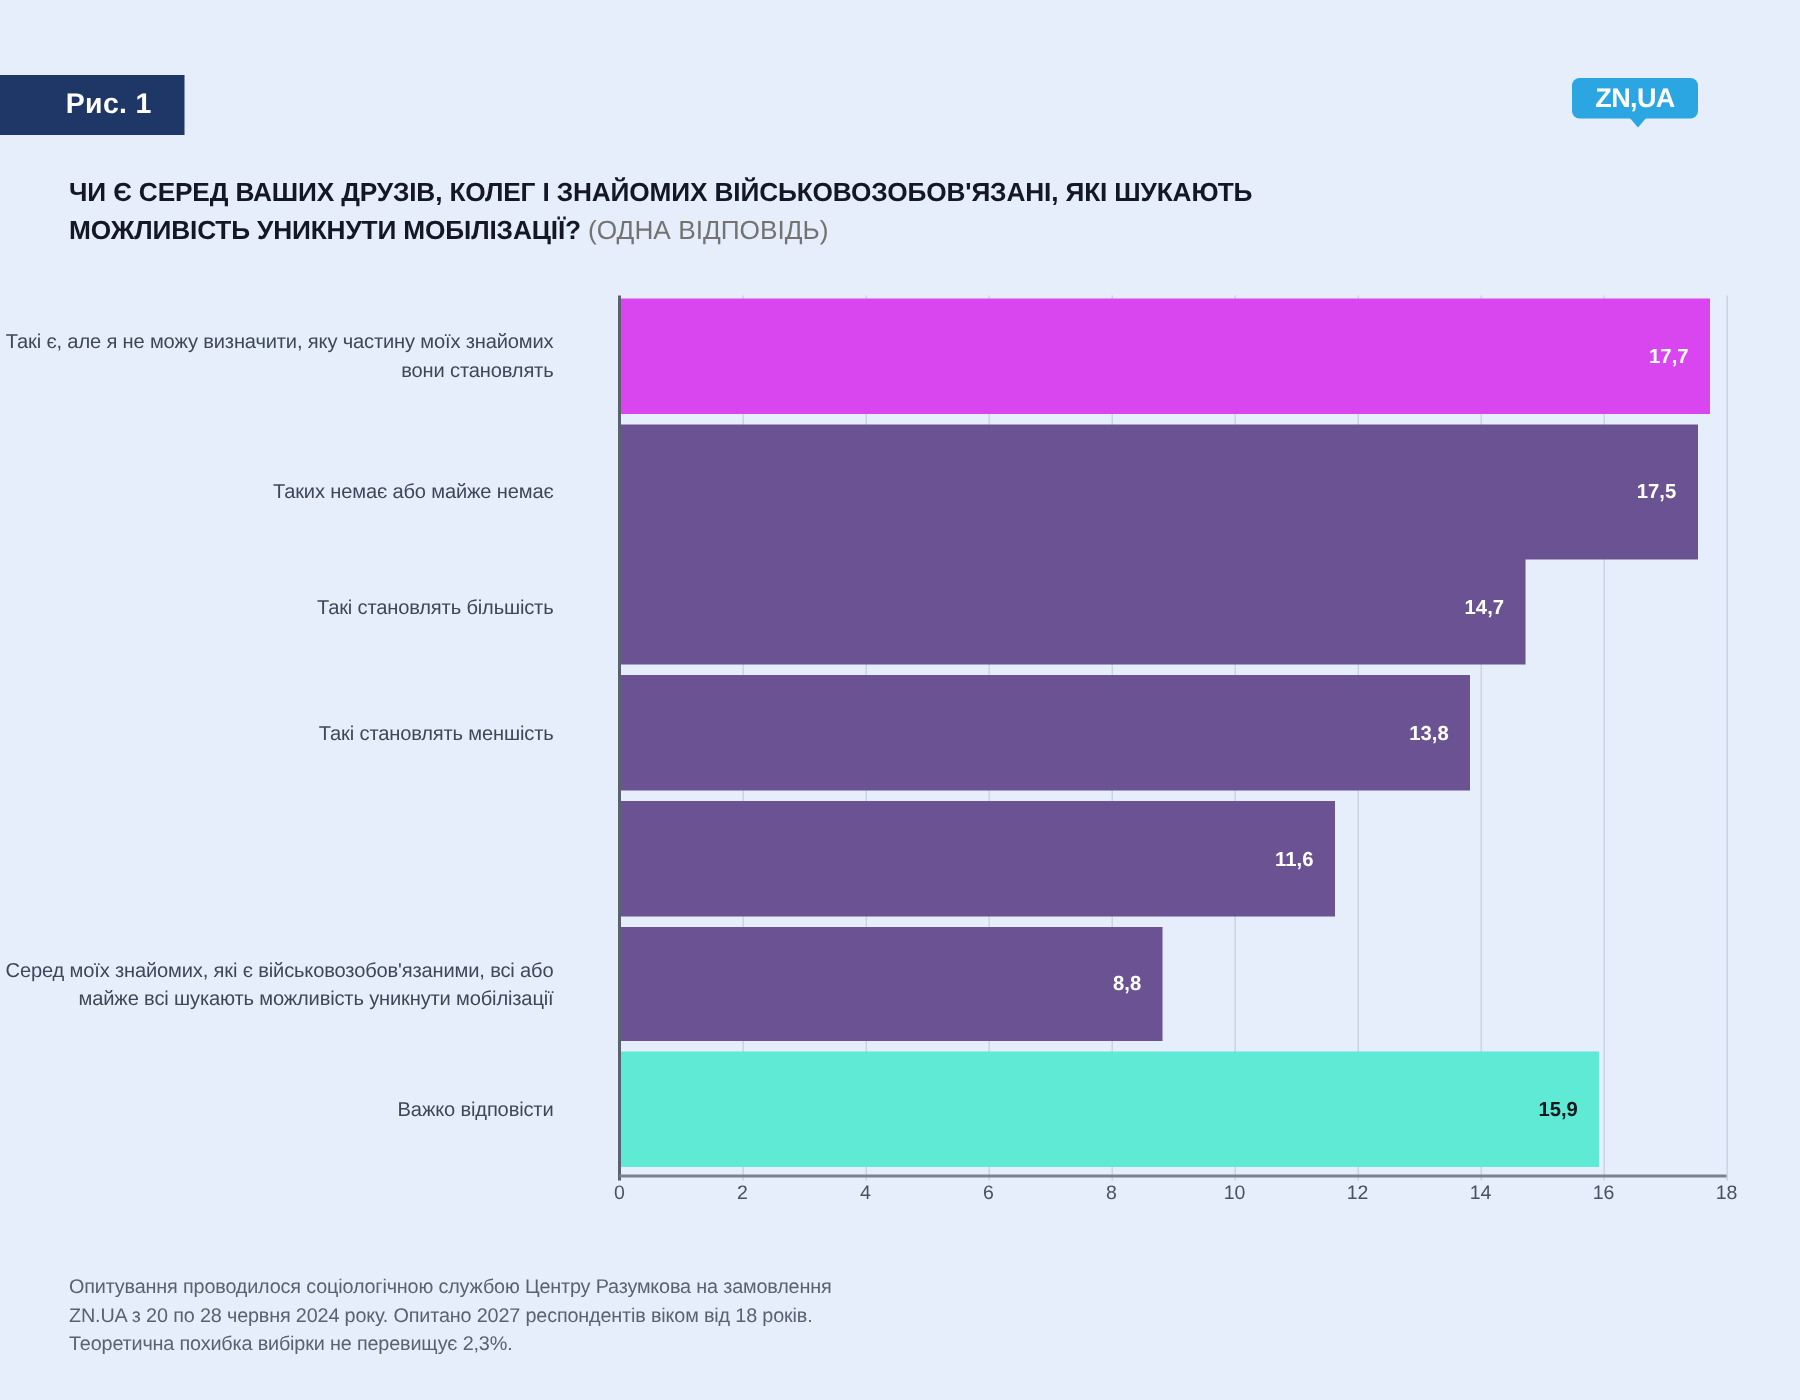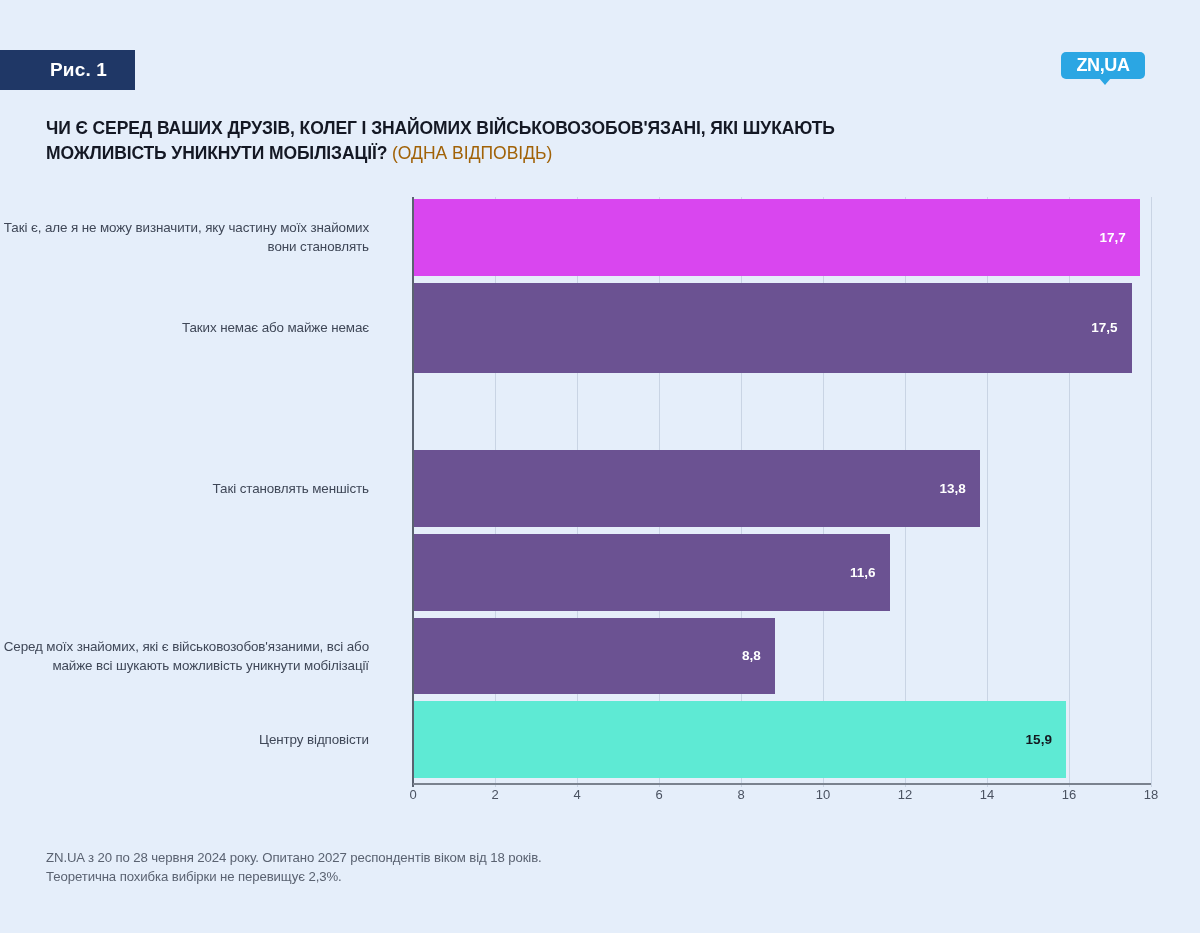--- a/index.html
+++ b/index.html
@@ -13,38 +13,38 @@
     font-family: "Liberation Sans", sans-serif;
     overflow: hidden;
     position: relative;
   }
 
   
   .fig-badge {
     position: absolute;
     left: 0;
     top: 50px;
-    width: 135px;
+    width: 123px;
     height: 40px;
     background: #1f3766;
     display: flex;
     align-items: center;
     justify-content: center;
   }
   .fig-badge span {
     color: #ffffff;
     font-size: 19px;
     font-weight: bold;
     letter-spacing: 0.2px;
     padding-left: 22px;
   }
 
   .logo {
     position: absolute;
-    right: 35px;
+    right: 48px;
     top: 52px;
     width: 104px;
     height: 30px;
     padding-left: 26px;
   }
   .logo-bubble {
     width: 84px;
     height: 27px;
     background: #2ba6e3;
     border-radius: 5px;
@@ -78,21 +78,21 @@
     top: 116px;
     width: 900px;
     font-size: 17.5px;
     font-weight: bold;
     color: #141824;
     line-height: 1.42;
     letter-spacing: -0.1px;
   }
   .chart-title .sub {
     font-weight: normal;
-    color: #a16207;
+    color: #737373;
     letter-spacing: 0px;
   }
 
   
   .plot {
     position: absolute;
     left: 0;
     top: 197px;
     width: 1200px;
     height: 590px;
@@ -252,20 +252,28 @@
         </div>
       </div>
       <div class="row" style="top: 85.7143px; height: 90px;">
         <div class="row-label">Таких немає або майже немає</div>
         <div class="bar-wrap">
           <div class="bar" style="width: 717.5px; background: rgb(107, 82, 146);">
             <span class="bar-value">17,5</span>
           </div>
         </div>
       </div>
+      <div class="row" style="top: 169.429px; height: 76.7143px;">
+        <div class="row-label">Такі становлять більшість</div>
+        <div class="bar-wrap">
+          <div class="bar" style="width: 602.7px; background: rgb(107, 82, 146);">
+            <span class="bar-value">14,7</span>
+          </div>
+        </div>
+      </div>
       <div class="row" style="top: 253.143px; height: 76.7143px;">
         <div class="row-label">Такі становлять меншість</div>
         <div class="bar-wrap">
           <div class="bar" style="width: 565.8px; background: rgb(107, 82, 146);">
             <span class="bar-value">13,8</span>
           </div>
         </div>
       </div>
       <div class="row" style="top: 336.857px; height: 76.7143px;">
         <div class="bar-wrap">
@@ -276,21 +284,21 @@
       </div>
       <div class="row" style="top: 420.571px; height: 76.7143px;">
         <div class="row-label">Серед моїх знайомих, які є військовозобов'язаними, всі або майже всі шукають можливість уникнути мобілізації</div>
         <div class="bar-wrap">
           <div class="bar" style="width: 360.8px; background: rgb(107, 82, 146);">
             <span class="bar-value">8,8</span>
           </div>
         </div>
       </div>
       <div class="row" style="top: 504.286px; height: 76.7143px;">
-        <div class="row-label">Центру відповісти</div>
+        <div class="row-label">Важко відповісти</div>
         <div class="bar-wrap">
           <div class="bar gray" style="width: 651.9px; background: #5eead4;">
             <span class="bar-value">15,9</span>
           </div>
         </div>
       </div>
     </div>
 </div>
 
 <div class="xaxis" id="xaxis">
@@ -301,15 +309,16 @@
     <div class="xtick" style="left: 659px;">6</div>
     <div class="xtick" style="left: 741px;">8</div>
     <div class="xtick" style="left: 823px;">10</div>
     <div class="xtick" style="left: 905px;">12</div>
     <div class="xtick" style="left: 987px;">14</div>
     <div class="xtick" style="left: 1069px;">16</div>
     <div class="xtick" style="left: 1151px;">18</div>
   </div>
 
 <div class="footer">
+  <div>Опитування проводилося соціологічною службою Центру Разумкова на замовлення</div>
   <div>ZN.UA з 20 по 28 червня 2024 року. Опитано 2027 респондентів віком від 18 років.</div>
   <div>Теоретична похибка вибірки не перевищує 2,3%.</div>
 </div>
 
 </body></html>

